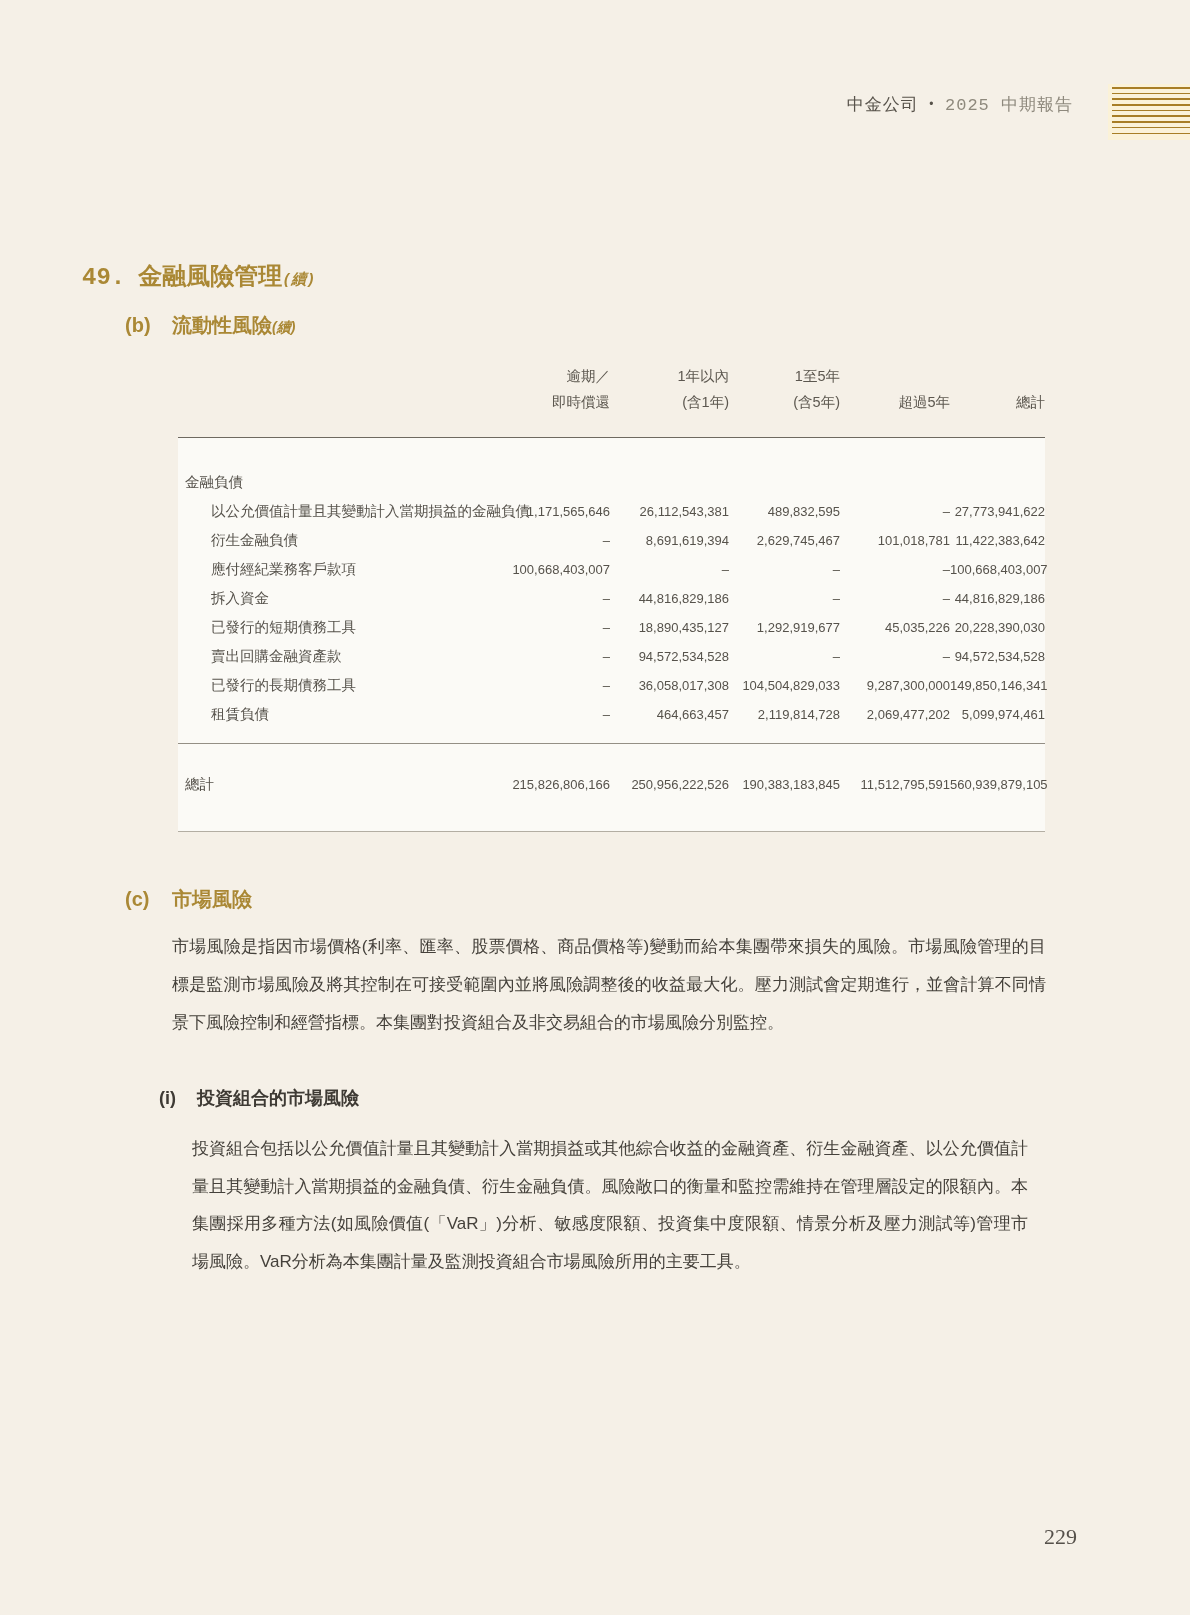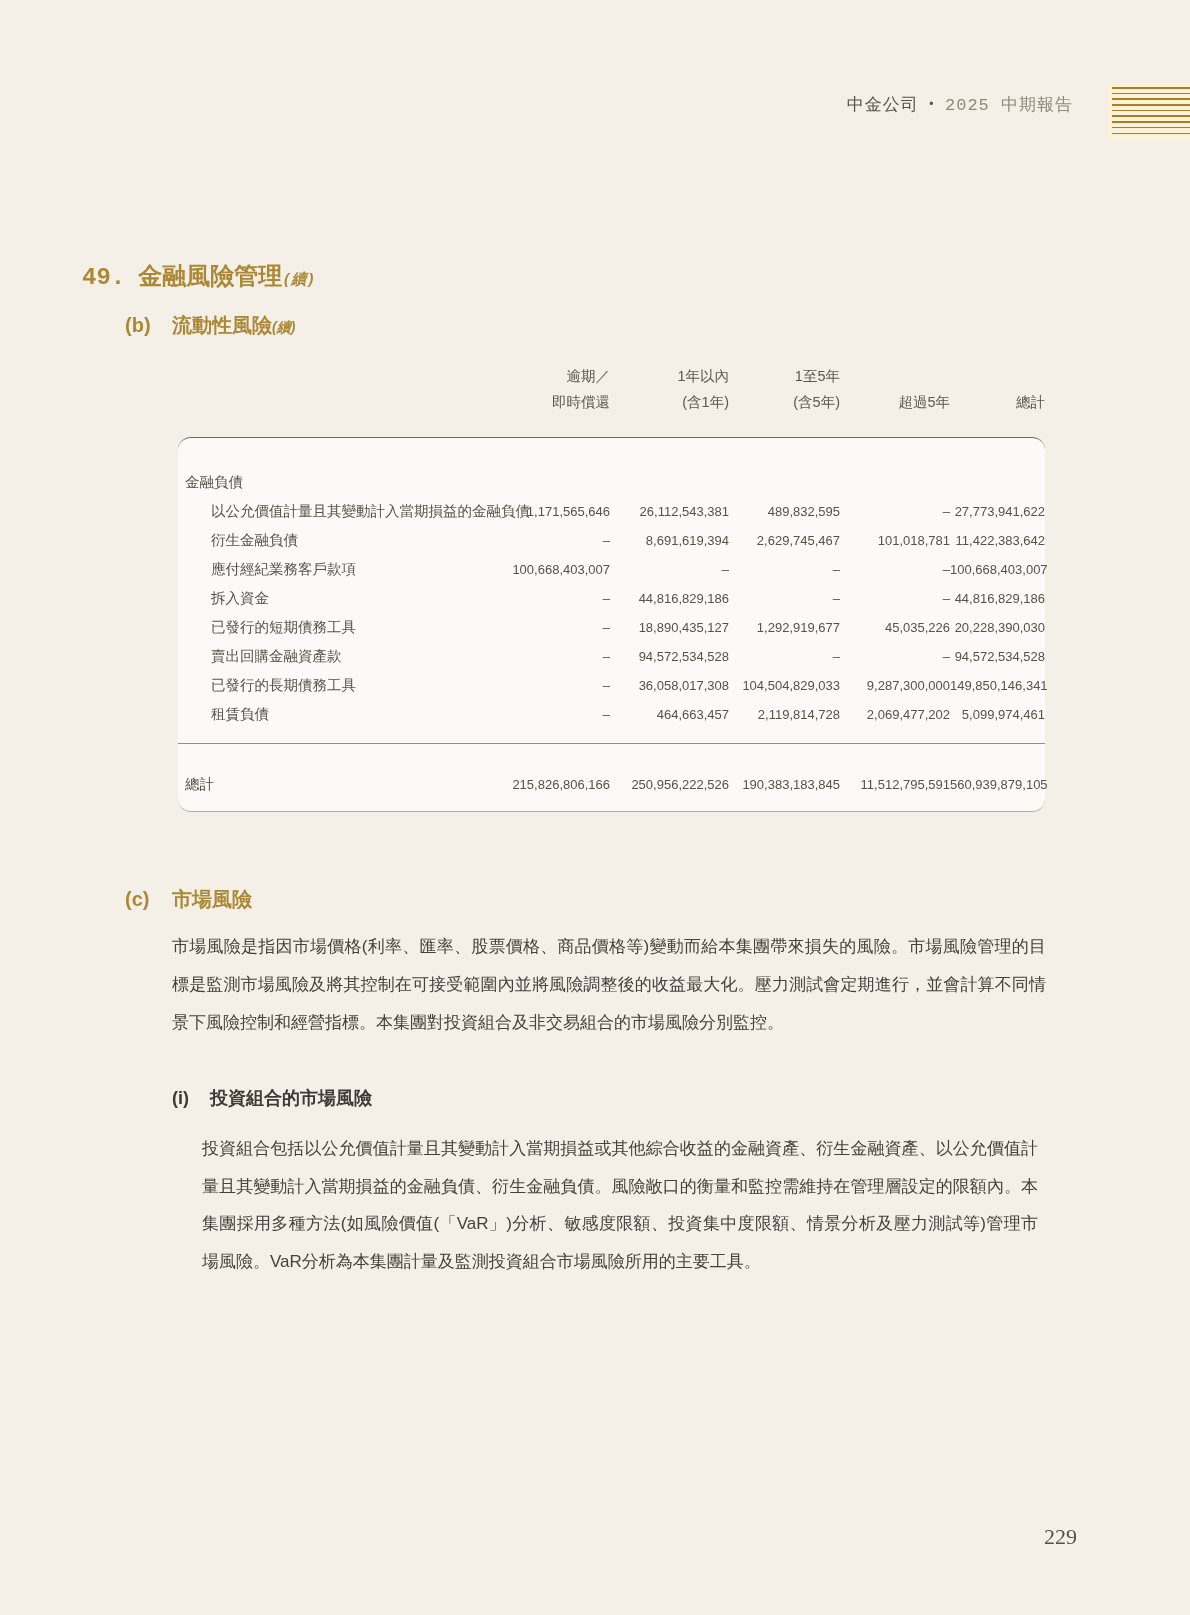--- a/index.html
+++ b/index.html
@@ -63,21 +63,21 @@
     font-size:14.5px; line-height:26px; color:#5C574F;
   }
   .hdr-row span { text-align:right; white-space:nowrap; }
   .hdr-row .first { text-align:left; }
   .hdr-row.l1 { margin-top:6px; }
   .tbody {
     margin-top:22px;
     background:#FBFAF6;
     border-top:1px solid #6E6960;
     border-bottom:1px solid #B3AEA3;
-    padding-top:30px; padding-bottom:12px;border-radius:13px;
+    padding-top:30px; padding-bottom:32px;
   }
   .trow {
     display:grid; grid-template-columns:320px 112px 119px 111px 110px 95px;
     font-size:13px; line-height:29px;
   }
   .trow .lab { font-size:14.5px; padding-left:7px; text-align:left; white-space:nowrap; }
   .trow .lab.ind { padding-left:33px; }
   .trow .num { text-align:right; white-space:nowrap; }
   .divider { border-top:1px solid #948F85; margin-top:14px; }
   .total-row { padding-top:26px; }
@@ -86,26 +86,26 @@
   .hc {
     position:absolute; top:886px; left:125px;
     color:#AA8835; font-size:20px; font-weight:bold; white-space:nowrap;
   }
   .para-c {
     position:absolute; top:928px; left:172px; width:874px;
     font-size:17px; line-height:38px; color:#45413B;
     text-align:justify;
   }
   .hi {
-    position:absolute; top:1086px; left:172px;
+    position:absolute; top:1086px; left:159px;
     color:#3E3A34; font-size:18px; font-weight:bold; white-space:nowrap;
   }
   .hi .lbl { display:inline-block; width:38px; }
   .para-i {
-    position:absolute; top:1130px; left:202px; width:836px;
+    position:absolute; top:1130px; left:192px; width:836px;
     font-size:17px; line-height:37.5px; color:#45413B;
     text-align:justify;
   }
 
   .page-num {
     position:absolute; top:1524px; right:113px;
     font-family:"Liberation Serif", serif;
     font-size:22px; color:#55504A;
   }
 </style>

